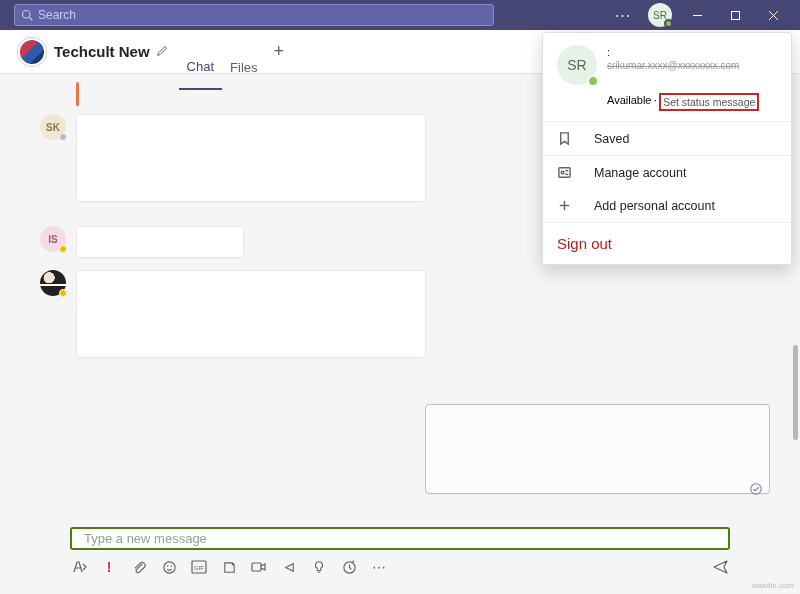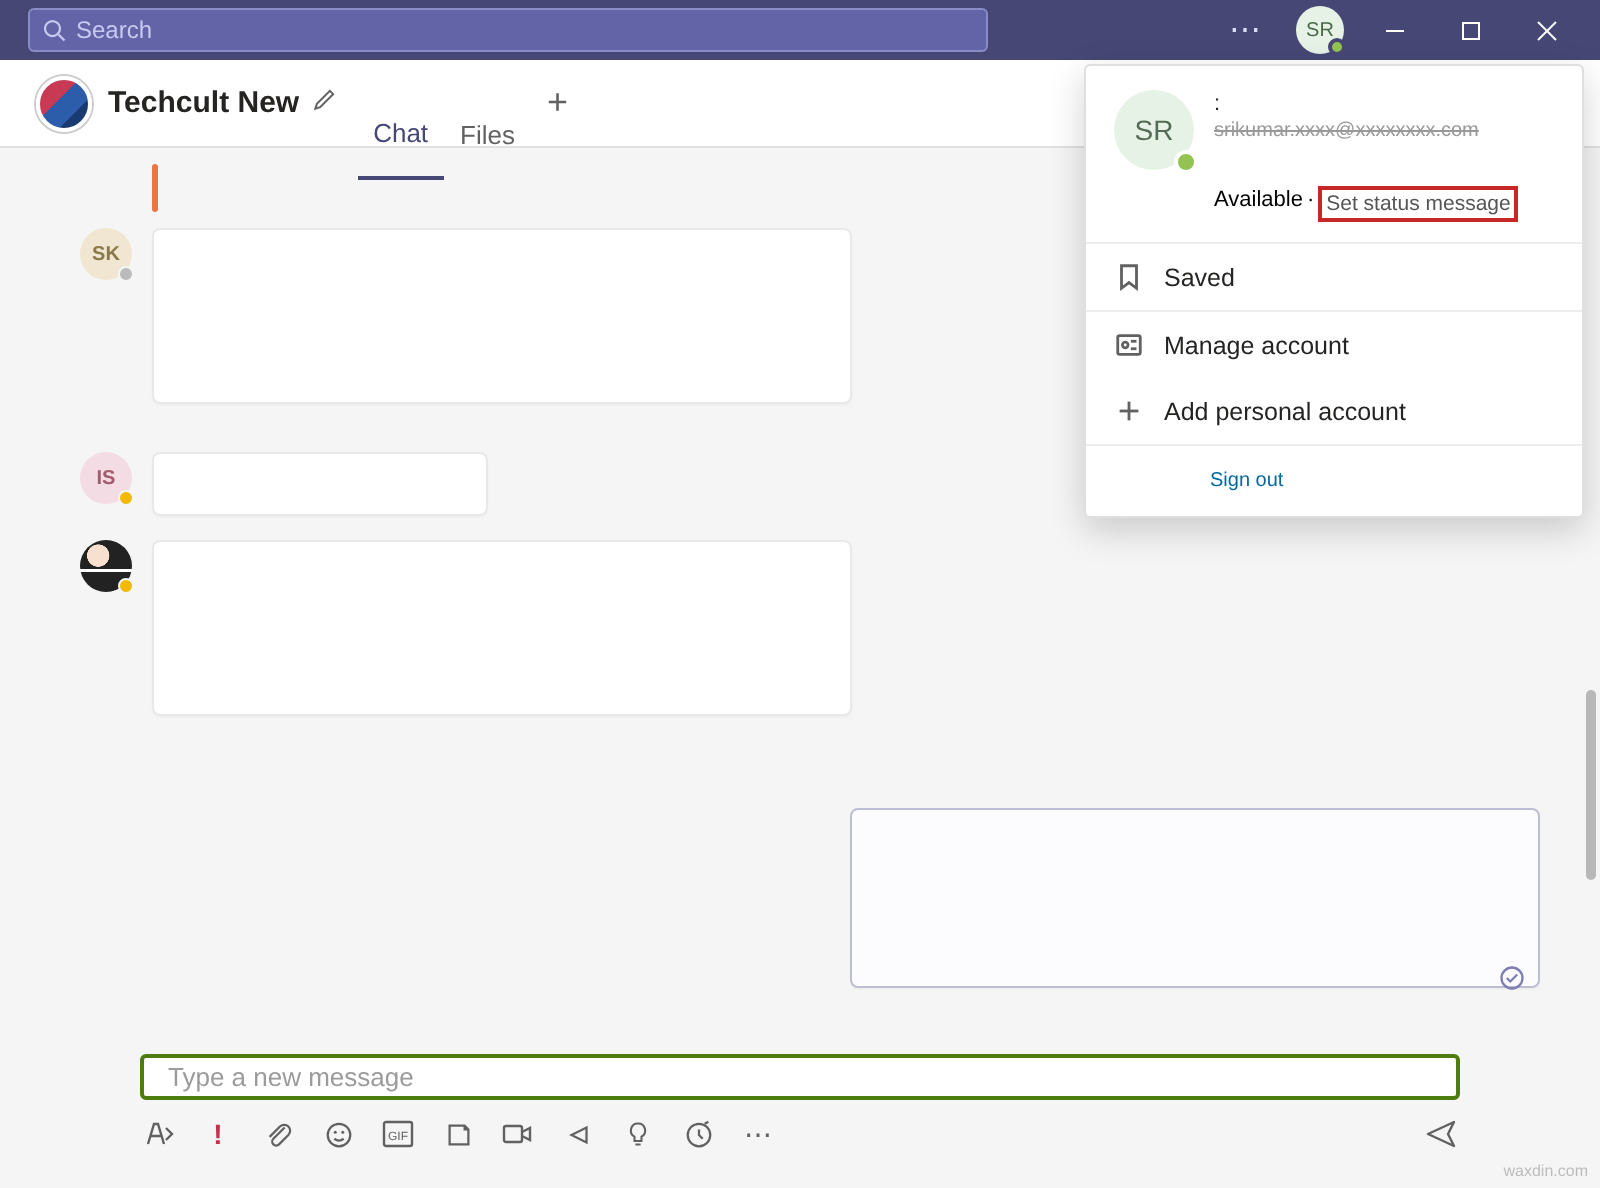--- a/index.html
+++ b/index.html
@@ -44,24 +44,24 @@
 
   
   .panel { position: absolute; top: 32px; right: 8px; width: 250px; background: #fff; border: 1px solid #e1dfdd; border-radius: 3px; box-shadow: 0 6px 18px rgba(0,0,0,0.18); z-index: 50; }
   .panel-top { padding: 12px 14px 10px; display: flex; }
   .panel-av { width: 40px; height: 40px; border-radius: 50%; background: #e6f2e6; display: flex; align-items: center; justify-content: center; font-size: 14px; color: #556b55; position: relative; margin-right: 10px; flex-shrink: 0; }
   .panel-av .dot { position: absolute; bottom: -2px; right: -2px; width: 12px; height: 12px; background: #92c353; border: 2px solid #fff; border-radius: 50%; }
   .panel-info { font-size: 11px; line-height: 14px; flex: 1; min-width: 0; }
   .panel-email { color: #999; text-decoration: line-through; white-space: nowrap; overflow: hidden; text-overflow: clip; font-size: 10px; }
   .panel-status-line { margin-top: 20px; display: flex; align-items: flex-start; flex-wrap: wrap; gap: 2px; }
   .status-link { color: #555; border: 2px solid #c62828; padding: 0 2px; cursor: pointer; font-size: 10.5px; }
-  .panel-item { padding: 9px 14px; display: flex; align-items: center; font-size: 12.5px; color: #252423; cursor: pointer; }
+  .panel-item { padding: 9px 14px; display: flex; align-items: center; font-size: 12.5px; color: #252423; cursor: pointer; gap: 12px; }
   .panel-item svg, .panel-item .icon-plus { width: 15px; height: 15px; margin-right: 10px; color: #616161; fill: none; stroke: currentColor; stroke-width: 1.5; }
   .panel-sep { height: 1px; background: #ededed; }
-  .panel-signout { padding: 12px 14px; font-size: 10px; color: #0369a1; cursor: pointer; margin-left: 48px; }
+  .panel-signout { padding: 12px 14px; font-size: 15px; color: #b91c1c; cursor: pointer; }
 
   
   .compose { position: absolute; left: 70px; right: 70px; bottom: 18px; }
   .compose-input { width: 100%; height: 23px; border: 2px solid #4d7c0f; background: #fff; border-radius: 3px; padding: 0 12px; font-size: 13px; outline: none; color: #252423; }
   .compose-input::placeholder { color: #9b9b9b; }
   .compose-tools { display: flex; align-items: center; gap: 12px; margin-top: 8px; color: #616161; }
   .compose-tools .tool { width: 18px; height: 18px; display: flex; align-items: center; justify-content: center; cursor: pointer; font-size: 14px; }
   .compose-tools .spacer { flex: 1; }
 
   .watermark { position: absolute; right: 6px; bottom: 4px; font-size: 8px; color: #bcbcbc; }

